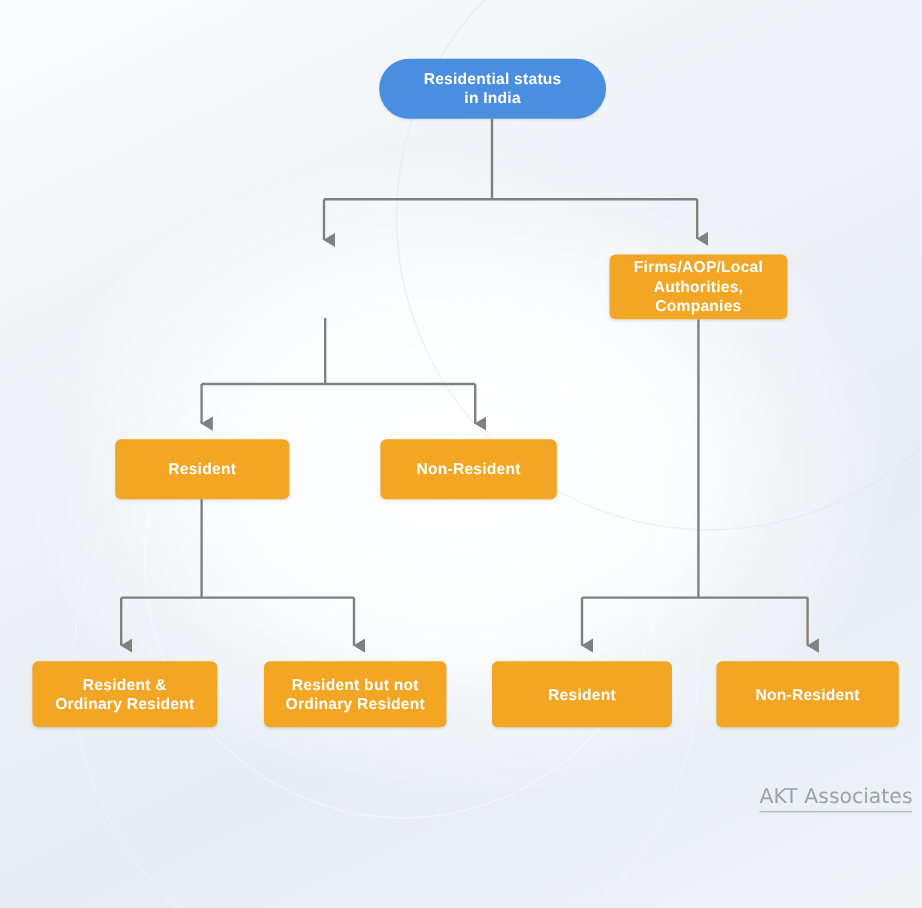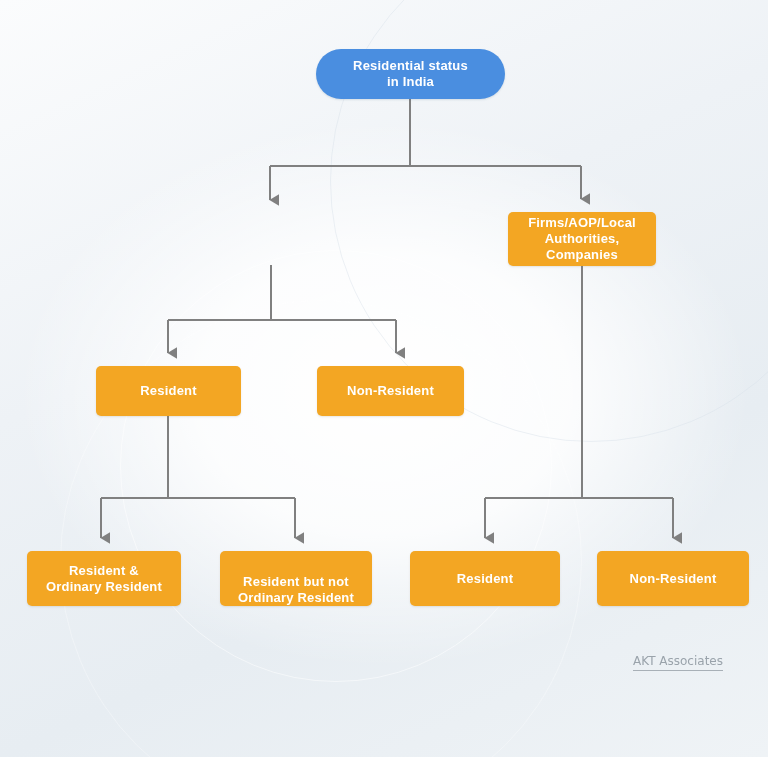--- a/index.html
+++ b/index.html
@@ -71,21 +71,21 @@
     border-radius: 5px;
     font-size: 13px;
     box-shadow: 0 1px 2px rgba(120,110,80,0.16);
   }
 
   
   #signature {
     position: absolute;
     color: #9aa3ab;
     font-family: "DejaVu Sans", sans-serif;
-    font-size: 12px;
+    font-size: 17px;
     font-weight: normal;
     letter-spacing: 0px;
     border-bottom: 1.6px solid #a8b0b7;
     padding-bottom: 2px;
     white-space: nowrap;
   }
 </style>
 </head>
 <body>
 
@@ -161,21 +161,21 @@
 
   <div class="node box" style="left:317px; top:366px; width:147px; height:50px;">
     <span>Non-Resident</span>
   </div>
 
   <div class="node box" style="left:27px; top:551px; width:154px; height:55px;">
     <span>Resident &amp;
 Ordinary Resident</span>
   </div>
 
-  <div class="node box" style="left:220px; top:551px; width:152px; height:55px;align-items:flex-end;">
+  <div class="node box" style="left:220px; top:551px; width:152px; height:55px;">
     <span>Resident but not
 Ordinary Resident</span>
   </div>
 
   <div class="node box" style="left:410px; top:551px; width:150px; height:55px;">
     <span>Resident</span>
   </div>
 
   <div class="node box" style="left:597px; top:551px; width:152px; height:55px;">
     <span>Non-Resident</span>

